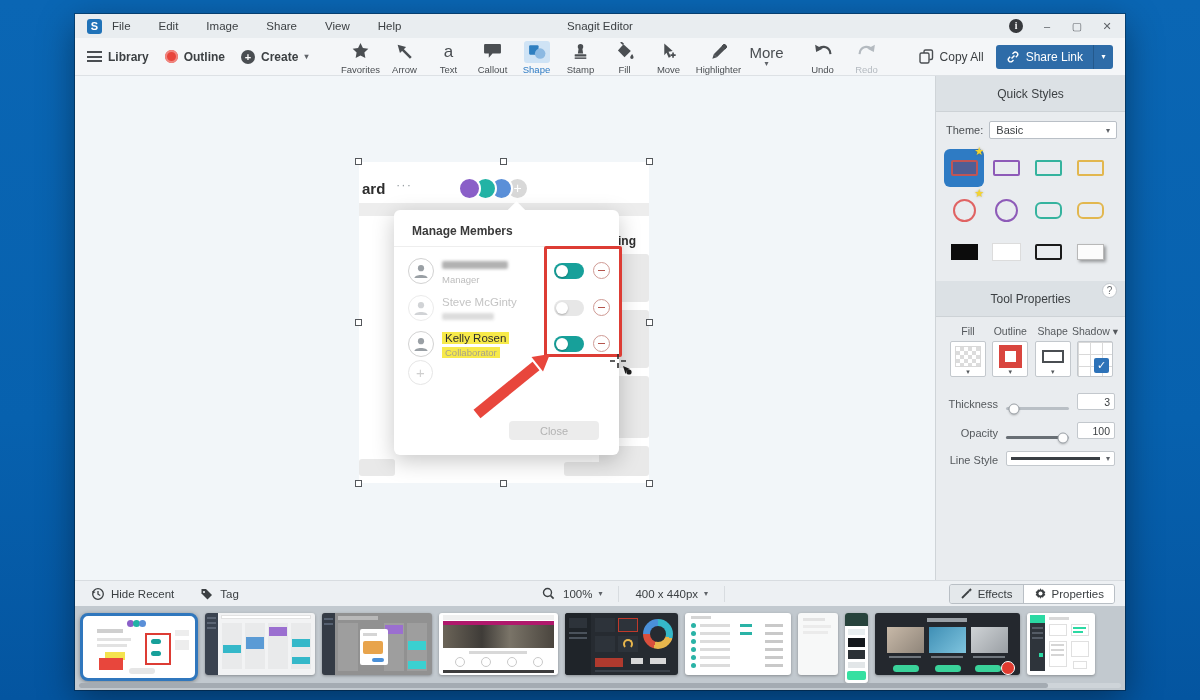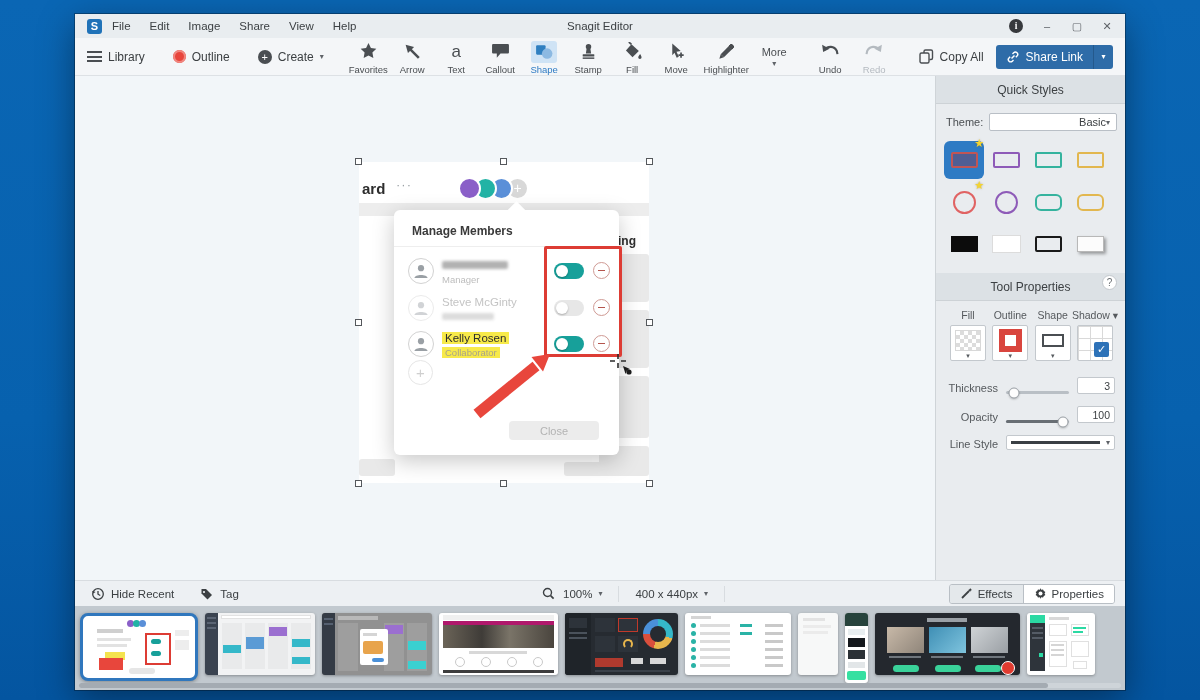--- a/index.html
+++ b/index.html
@@ -5,31 +5,31 @@
   * { margin:0; padding:0; box-sizing:border-box; }
   html,body { width:1200px; height:700px; overflow:hidden; font-family:"Liberation Sans",sans-serif; }
   .desktop { position:absolute; inset:0; background:linear-gradient(180deg,#0a66b4 0%,#0761ae 60%,#0455a0 100%); }
   .window { position:absolute; left:75px; top:14px; width:1050px; height:676px; background:#eef1f4;
             box-shadow:0 0 0 1px rgba(0,0,0,.3), 0 10px 34px rgba(0,0,0,.4); display:flex; flex-direction:column; }
 
   
   .titlebar { height:24px; background:#e9edf0; display:flex; align-items:center; padding:0 6px; position:relative; flex:none; }
   .logo { width:15px; height:15px; background:#1f72b8; border-radius:3px; color:#fff; font-size:11px; font-weight:bold;
           display:flex; align-items:center; justify-content:center; margin:0 10px 0 6px; }
-  .menus { display:flex; gap:19px; font-size:11.5px; color:#3c4043; }
+  .menus { display:flex; gap:28px; font-size:11.5px; color:#3c4043; }
   .menus span { cursor:default; }
   .win-title { position:absolute; left:50%; transform:translateX(-50%); font-size:11.5px; color:#3c4043; }
   .win-ctrls { margin-left:auto; display:flex; align-items:center; gap:18px; padding-right:6px; }
   .info-dot { width:14px; height:14px; border-radius:50%; background:#37393d; color:#fff; font-size:9.5px; font-weight:bold;
               display:flex; align-items:center; justify-content:center; font-family:"Liberation Serif",serif; }
   .wc { font-size:11px; color:#5f6368; width:12px; text-align:center; }
 
   
   .toolbar { height:38px; background:#f4f6f8; border-bottom:1px solid #dde1e5; display:flex; align-items:center; padding:0 12px; flex:none; }
-  .tb-left { display:flex; align-items:center; gap:28px; }
+  .tb-left { display:flex; align-items:center; gap:16px;font-weight:bold; }
   .tb-item { display:flex; align-items:center; gap:6px; font-size:12px; color:#3c4043; cursor:default; }
   .hamburger { width:15px; height:11px; border-top:2px solid #4a4e52; border-bottom:2px solid #4a4e52; position:relative; }
   .hamburger:before { content:""; position:absolute; left:0; right:0; top:2.5px; height:2px; background:#4a4e52; }
   .cap-dot { width:13px; height:13px; border-radius:50%; background:#e8453c; box-shadow:inset 0 0 0 2px #f0867f; }
   .create-plus { width:14px; height:14px; border-radius:50%; background:#4a4e52; color:#fff; font-size:11px;
                  display:flex; align-items:center; justify-content:center; }
   .caret { font-size:8px; color:#5f6368; }
   .tb-center { margin-left:auto; margin-right:auto; display:flex; align-items:flex-start; }
   .tool { display:flex; flex-direction:column; align-items:center; width:44px; cursor:default; padding-top:2px; }
   .tool .ic { width:26px; height:22px; border-radius:3px; display:flex; align-items:center; justify-content:center; }
@@ -86,25 +86,25 @@
 
   .red-rect { position:absolute; left:185px; top:84px; width:78px; height:111px; border:3px solid #dd3c34; border-radius:2px; z-index:40; }
   .callout { position:absolute; left:16px; top:232px; width:114px; height:74px; background:#e8463c; border-radius:2px; z-index:40;
              color:#fff; font-size:12.5px; font-weight:bold; display:flex; align-items:center; justify-content:center; text-align:center;
              line-height:1.35; padding:4px; box-shadow:0 3px 8px rgba(0,0,0,.2); }
   .arrow-svg { position:absolute; inset:0; z-index:41; pointer-events:none; }
   .cursor { position:absolute; left:250px; top:190px; width:26px; height:26px; z-index:70; }
 
   
   .sidepanel { width:190px; flex:none; background:#e9ecef; border-left:1px solid #cfd4d8; position:relative; font-size:11px; color:#4a4e52; }
-  .sp-header { height:28px; background:#dce1e5; border-bottom:1px solid #cdd2d6; display:flex; align-items:center; justify-content:center;
+  .sp-header { height:36px; background:#dce1e5; border-bottom:1px solid #cdd2d6; display:flex; align-items:center; justify-content:center;
                font-size:12px; color:#3c4043; position:relative; }
   .theme-row { display:flex; align-items:center; gap:6px; padding:9px 8px 4px 10px; }
   .theme-select { flex:1; height:18px; background:#fff; border:1px solid #b9bfc6; border-radius:2px; display:flex; align-items:center;
-                  padding:0 6px; font-size:11px; color:#3c4043; justify-content:flex-end; }
+                  padding:0 6px; font-size:11px; color:#3c4043; justify-content:space-between; }
   .swgrid { display:grid; grid-template-columns:repeat(4,40px); grid-auto-rows:38px; gap:4px 2px; padding:6px 10px 8px 8px; }
   .swcell { position:relative; display:flex; align-items:center; justify-content:center; border-radius:6px; }
   .swcell.sel { background:#2e7bc4; }
   .sw-rect { width:27px; height:16px; border-radius:2px; border:2.5px solid; }
   .sw-rrect { width:27px; height:17px; border-radius:6px; border:2.5px solid; }
   .sw-circle { width:23px; height:23px; border-radius:50%; border:2.5px solid; }
   .swstar { position:absolute; top:-4px; right:0px; font-size:11px; color:#f3d431; text-shadow:0 0 2px rgba(120,90,0,.5); z-index:2; }
   .tp-help { position:absolute; right:8px; top:2px; width:15px; height:15px; border-radius:50%; background:#fff; border:1px solid #c3c8cd;
              font-size:10px; color:#6a6e72; display:flex; align-items:center; justify-content:center; }
   .tp-row { display:flex; justify-content:space-between; padding:8px 10px 0 12px; }
@@ -276,21 +276,21 @@
                 <path d="M4.5 11.5L12 4l3 3-7.5 7.5z" fill="#4a4e52"></path>
                 <path d="M4.5 11.5l3 3-4.3 1.3z" fill="#4a4e52"></path>
                 <path d="M12 4l1.6-1.6c.5-.5 1.4-.5 1.9 0l1.1 1.1c.5.5.5 1.4 0 1.9L15 7z" fill="#6c7control"></path>
                 <path d="M12 4l1.5-1.5c.6-.6 1.5-.6 2 0l1 1c.6.6.6 1.5 0 2L15 7z" fill="#4a4e52"></path>
               </svg>
           </span>
           <span class="lb">Highlighter</span>
         </div>
         <div class="tool more" style="width:40px;">
           <span class="ic">
-              <span class="lb" style="font-size:11px;">More</span>
+              <span class="lb" style="font-size:15px;">More</span>
             </span>
           <span class="caret">▾</span>
         </div>
         <div class="tool" style="margin-left:14px;">
           <span class="ic">
             <svg width="20" height="19" viewBox="0 0 19 18">
                 <path d="M4.5 7.5c3-4 9-4 11.5 1l.6 3" stroke="#4a4e52" stroke-width="2" fill="none"></path>
                 <path d="M2 3.5l1 7 6-3.2z" fill="#4a4e52" transform="translate(0 -1)"></path>
               </svg>
           </span>

